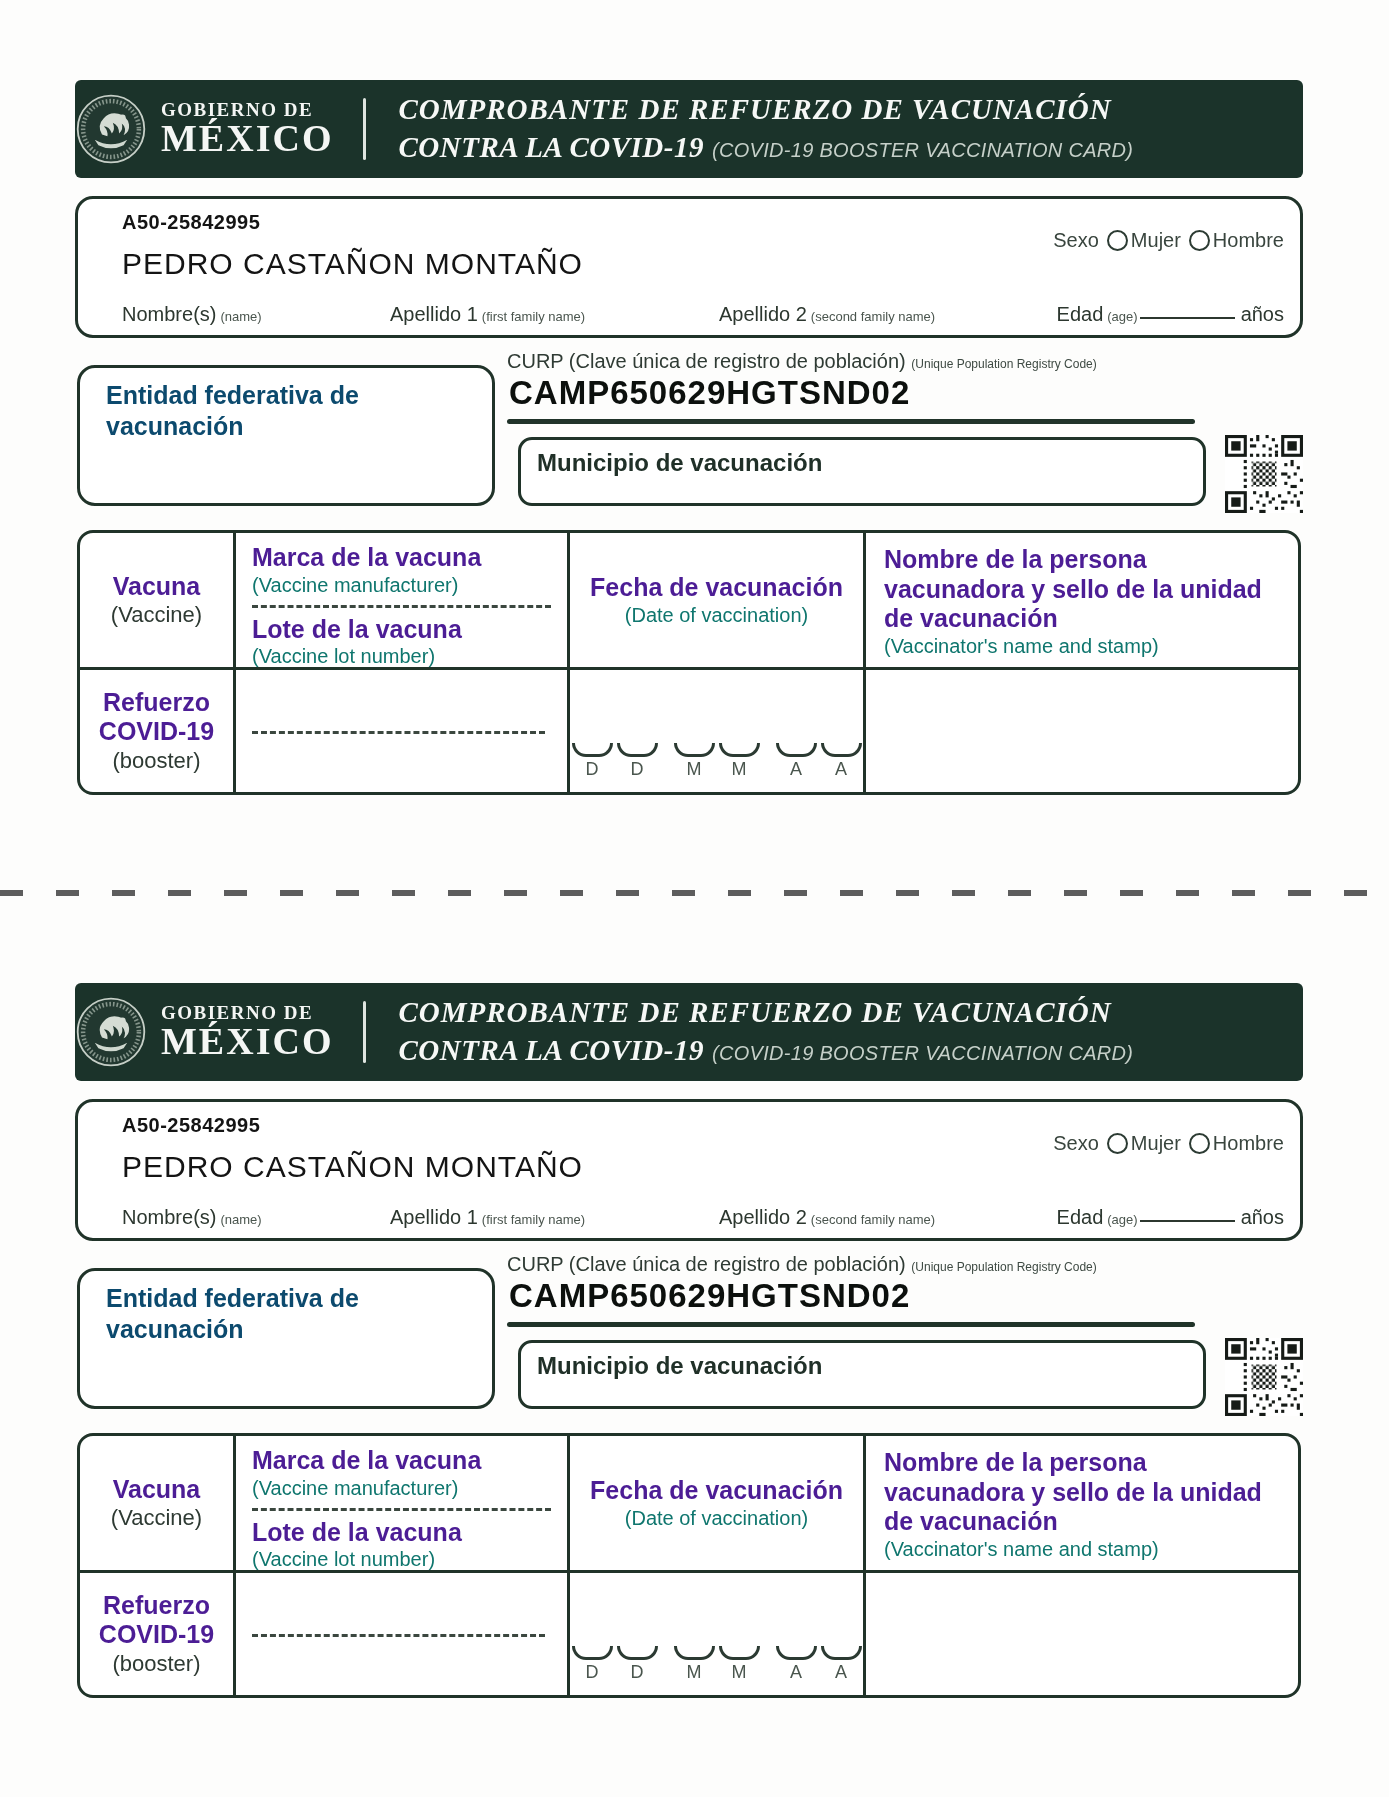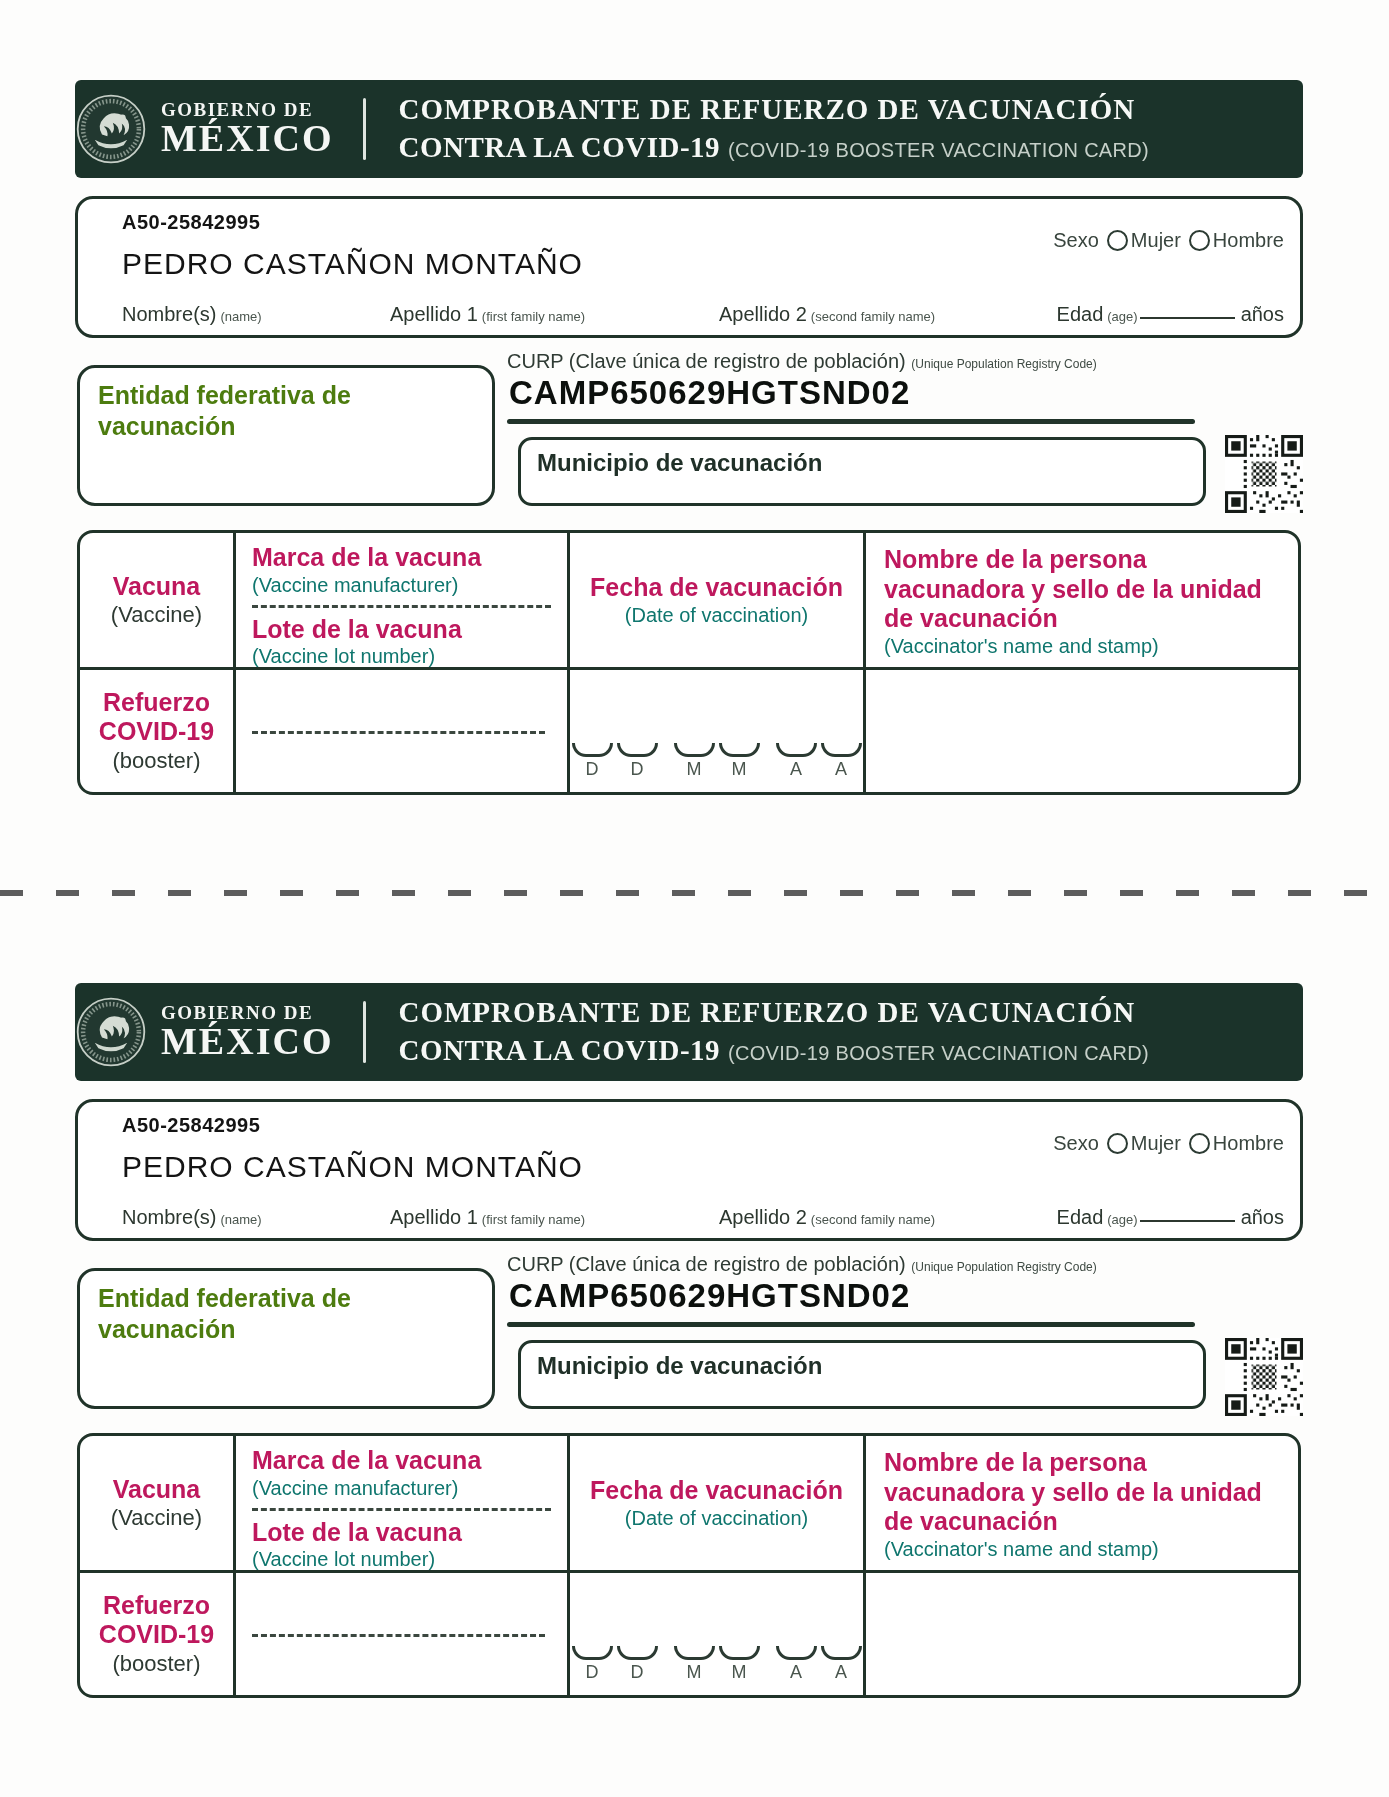--- a/index.html
+++ b/index.html
@@ -12,21 +12,21 @@
   .card-2 { top:983px; }
 
   
   .hdr { position:absolute; left:0; top:0; width:1228px; height:98px; background:#1b332a;
          border-radius:6px; display:flex; align-items:center; }
   .seal { width:72px; height:72px; flex:0 0 auto; }
   .logo { margin-left:14px; color:#f4f6f4; font-family:"Liberation Serif", serif; line-height:1.02; }
   .logo .l1 { font-size:19px; font-weight:700; letter-spacing:1.5px; }
   .logo .l2 { font-size:38px; font-weight:700; letter-spacing:2px; }
   .hdr-div { width:3px; height:62px; background:#dfe5e0; margin-left:30px; border-radius:2px; }
-  .title { margin-left:32px; color:#f6f8f6; font-family:"Liberation Serif", serif; line-height:1.3; }
+  .title { margin-left:32px; color:#f6f8f6; font-family:"Liberation Serif", serif; line-height:1.3;font-style:italic; }
   .title .t1 { font-size:29px; font-weight:700; letter-spacing:1px; }
   .title .t2 { font-size:29px; font-weight:700; letter-spacing:0.5px; }
   .title .t2 .en { font-family:"Liberation Sans", sans-serif; font-weight:400; font-size:20px;
                    color:#c6d0c9; letter-spacing:0.3px; margin-left:8px; }
 
   
   .box { position:absolute; border:3.5px solid #203329; border-radius:18px; background:#fff; }
 
   .name-box { left:0; top:116px; width:1228px; height:142px; }
   .folio { position:absolute; left:44px; top:12px; font-size:20px; font-weight:700; letter-spacing:0.5px; }
@@ -35,40 +35,40 @@
            font-size:20px; color:#39453e; }
   .sexo .opt { display:flex; align-items:center; gap:3px; }
   .radio { width:21px; height:21px; border:2.5px solid #2c3b33; border-radius:50%; background:#fff; }
   .flabels { position:absolute; left:0; right:0; bottom:9px; height:26px; font-size:20px; color:#2c372f; }
   .fl { position:absolute; bottom:0; white-space:nowrap; }
   .fl .en { font-size:13px; color:#4a554e; margin-left:4px; }
   .fl-nombre { left:44px; } .fl-ap1 { left:312px; } .fl-ap2 { left:641px; } .fl-edad { right:16px; }
   .edad-line { display:inline-block; width:95px; border-bottom:2px solid #2c372f; height:16px;
                margin:0 6px 2px 2px; }
 
-  .entidad-box { left:2px; top:285px; width:418px; height:141px; padding:12px 18px;
-                 font-size:25px; font-weight:700; color:#4d7c0f; line-height:1.25; }
+  .entidad-box { left:2px; top:285px; width:418px; height:141px; padding:12px 26px;
+                 font-size:25px; font-weight:700; color:#0c4a6e; line-height:1.25; }
   .curp-label { position:absolute; left:432px; top:270px; font-size:20px; color:#2f3b34; white-space:nowrap; }
   .curp-label .en { font-size:12px; color:#3e4a43; }
   .curp-value { position:absolute; left:434px; top:294px; font-size:33px; font-weight:700;
                 letter-spacing:1px; color:#0c100d; }
   .curp-line { position:absolute; left:432px; top:339px; width:688px; height:5px; background:#203329;
                border-radius:3px; }
   .muni-box { left:432px; top:357px; width:688px; height:69px; padding:9px 16px; border-radius:14px;
               font-size:24px; font-weight:700; color:#203028;margin-left:11px; }
   .qr { position:absolute; left:1150px; top:355px; width:78px; height:78px; }
 
   
   .vtable { position:absolute; left:2px; top:450px; width:1224px; height:265px;
             border:3.5px solid #203329; border-radius:16px; overflow:hidden; background:#fff;
             display:grid; grid-template-columns:156px 334px 296px 1fr; grid-template-rows:137px 1fr; }
   .bR { border-right:3.5px solid #203329; }
   .bB { border-bottom:3.5px solid #203329; }
   .c-center { display:flex; flex-direction:column; align-items:center; justify-content:center; text-align:center; }
-  .th-main { font-size:25px; font-weight:700; color:#be185d; line-height:1.18; }
+  .th-main { font-size:25px; font-weight:700; color:#4c1d95; line-height:1.18; }
   .th-sub  { font-size:20px; color:#0f766e; line-height:1.2; }
   .th-sub2 { font-size:22px; color:#2e3a33; line-height:1.25; }
   .c-marca { padding:10px 16px 6px; }
   .dashed  { border-top:3px dashed #3b473f; margin:8px 0 7px; }
   .c-nombre { padding:12px 16px 0 18px; }
   .c-lote-blank { position:relative; }
   .c-lote-blank .dash-mid { position:absolute; left:16px; right:22px; top:50%; border-top:3px dashed #3b473f; }
   .c-date { display:flex; align-items:flex-end; justify-content:center; padding-bottom:12px; }
   .dmy { display:flex; gap:16px; }
   .grp { display:flex; gap:4px; }

